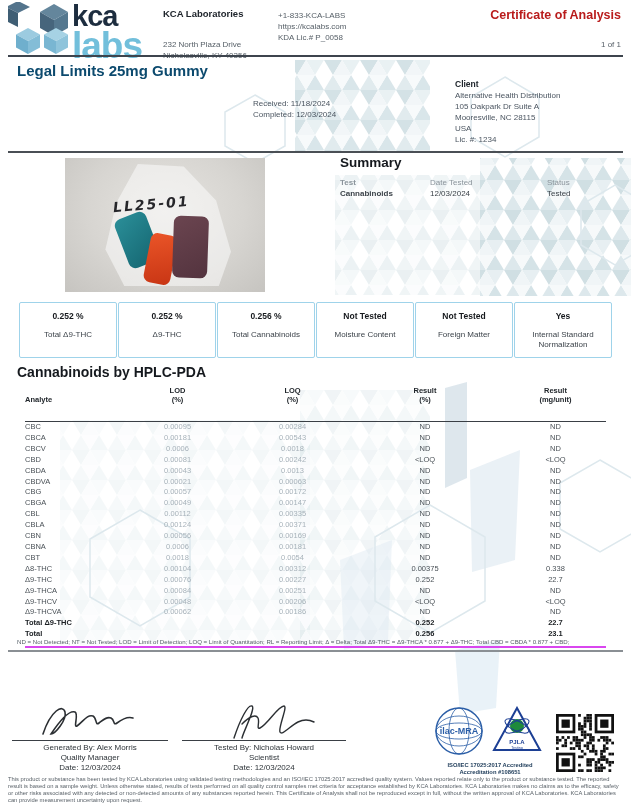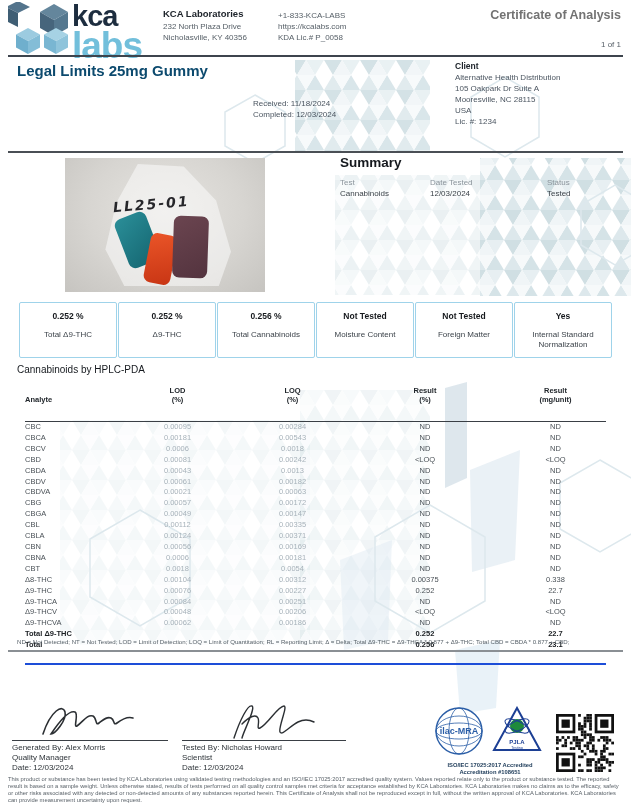--- a/index.html
+++ b/index.html
@@ -9,76 +9,76 @@
   .layer{position:absolute;z-index:1;}
 
   
   .header{left:0;top:0;width:631px;height:57px;background:transparent;}
   .header .rule{position:absolute;left:8px;right:8px;top:55px;height:2px;background:#3d444d;}
   .logo{position:absolute;left:8px;top:2px;width:150px;height:52px;}
   .logo-text{position:absolute;left:64px;top:0;line-height:1;}
   .logo-kca{font-size:29px;font-weight:bold;letter-spacing:-1px;color:#1d2d3f;}
   .logo-labs{font-size:37px;font-weight:bold;letter-spacing:-1px;color:#72bfdb;margin-top:-4px;}
   .labinfo{position:absolute;left:163px;top:8px;font-size:8px;line-height:11px;color:#555e66;}
-  .labinfo .nm{font-size:9.5px;font-weight:bold;color:#20262d;margin-bottom:2px;}
+  .labinfo .nm{font-size:9.5px;font-weight:bold;color:#20262d;margin-bottom:20px;}
   .contact{position:absolute;left:278px;top:10px;font-size:8px;line-height:11px;color:#555e66;}
-  .coa{position:absolute;right:10px;top:8px;font-size:12.5px;font-weight:bold;color:#737373;text-align:right;}
+  .coa{position:absolute;right:10px;top:8px;font-size:12.5px;font-weight:bold;color:#b91c1c;text-align:right;}
   .pageno{position:absolute;right:10px;top:40px;font-size:8px;color:#555e66;text-align:right;}
 
   
   .sample{left:0;top:60px;width:631px;height:92px;}
   .sample .title{position:absolute;left:17px;top:2px;font-size:15px;font-weight:bold;color:#0c4a6e;}
   .sample .details{position:absolute;left:18px;top:27px;font-size:8px;line-height:11px;color:#4b5560;}
   .sample .dates{position:absolute;left:253px;top:38px;font-size:8px;line-height:11px;color:#4b5560;}
-  .sample .client{position:absolute;left:455px;top:1px;font-size:8px;line-height:11px;color:#4b5560;}
+  .sample .client{position:absolute;left:455px;top:19px;font-size:8px;line-height:11px;color:#4b5560;}
   .sample .client .ch{font-weight:bold;font-size:8.5px;color:#20262d;}
   .sample .rule{position:absolute;left:8px;right:8px;top:91px;height:1.5px;background:#4a4f55;}
 
   
   .summaryrow{left:0;top:155px;width:631px;height:140px;}
   .photo{position:absolute;left:65px;top:3px;width:200px;height:134px;overflow:hidden;
          background:radial-gradient(ellipse at 50% 40%, #e6e4e0 0%, #d7d5d1 55%, #c6c4c0 100%);}
   .bag{position:absolute;left:35px;top:6px;width:135px;height:122px;background:rgba(252,252,252,.55);
        clip-path:polygon(28% 0,62% 2%,86% 30%,97% 72%,88% 100%,18% 100%,4% 70%,12% 32%);}
   .photo-label{position:absolute;left:48px;top:38px;font-size:14px;letter-spacing:2px;color:#26262a;
        font-family:"DejaVu Sans",sans-serif;font-style:italic;transform:rotate(-5deg);font-weight:bold;}
   .gummy{position:absolute;border-radius:7px;}
   .g-teal{left:56px;top:56px;width:33px;height:52px;background:linear-gradient(150deg,#2a8e98,#14646f);transform:rotate(-21deg);}
   .g-orange{left:82px;top:76px;width:27px;height:50px;background:linear-gradient(160deg,#ea5528,#c83514);transform:rotate(11deg);}
   .g-maroon{left:108px;top:58px;width:35px;height:62px;background:linear-gradient(150deg,#6b4550,#53333e);transform:rotate(2deg);}
   .summary{position:absolute;left:340px;top:0;width:280px;}
   .summary .sh{font-size:13.5px;font-weight:bold;color:#15191e;}
   .sgrid{display:flex;margin-top:7px;font-size:8px;line-height:11px;}
-  .scol1{width:90px;} .scol2{width:117px;} .scol3{width:70px;}
+  .scol1{width:90px;font-weight:bold;} .scol2{width:117px;} .scol3{width:70px;}
   .slabel{color:#8b949b;} .sval{color:#3c434a;}
 
   
   .boxes{left:0;top:302px;width:631px;height:56px;display:flex;gap:1px;padding:0 19px;box-sizing:border-box;}
   .rbox{flex:1;background:#fff;border:1px solid #9fd3ea;border-radius:2px;text-align:center;padding-top:8px;}
   .rbox .v{font-size:8.5px;font-weight:bold;color:#16191d;}
   .rbox .l{font-size:8px;color:#3c434a;margin-top:9px;line-height:9.5px;padding:0 4px;}
 
   
   .cann{left:0;top:364px;width:631px;}
-  .cann .h2{position:absolute;left:17px;top:0;font-size:10px;font-weight:normal;color:#15191e;}
+  .cann .h2{position:absolute;left:17px;top:0;font-size:14px;font-weight:bold;color:#15191e;}
   .cbd-table{position:absolute;left:25px;top:22px;width:581px;border-collapse:collapse;table-layout:fixed;}
   .cbd-table th{font-size:7.5px;font-weight:bold;color:#22272c;text-align:center;vertical-align:bottom;
                 padding:0 0 17px 0;border-bottom:1.5px solid #3a3f45;line-height:9px;}
   .cbd-table th.al{text-align:left;}
   .cbd-table td{font-size:7.5px;line-height:10.9px;padding:0;text-align:center;color:#4a5157;}
   .cbd-table td.al{text-align:left;}
   .cbd-table td.muted{color:#a7b2ba;}
   .cbd-table tr.total td{font-weight:bold;color:#1a1e22;}
-  .cbd-table tr.last td{border-bottom:2px solid #1d4ed8;padding-bottom:12px;}
+  .cbd-table tr.last td{border-bottom:2px solid #d946ef;padding-bottom:6px;}
   .footnote{position:absolute;left:17px;top:274px;width:600px;font-size:6.1px;color:#566068;}
   .midrule{position:absolute;left:8px;right:8px;top:286px;height:1.5px;background:#8a8f94;}
 
   
   .sigarea{left:0;top:700px;width:631px;height:76px;}
-  .sigblock{position:absolute;text-align:left;font-size:8px;line-height:10px;color:#2d3338;}
+  .sigblock{position:absolute;text-align:center;font-size:8px;line-height:10px;color:#2d3338;}
   .sig1{left:12px;width:156px;} .sig2{left:182px;width:164px;}
   .sigline{border-top:1.2px solid #3a3f45;margin-bottom:2px;}
   .sigsvg{display:block;margin:0 auto;}
   .accred{position:absolute;left:430px;top:6px;width:120px;text-align:center;}
   .accred-text{font-size:5.8px;font-weight:bold;color:#24415e;line-height:7px;margin-top:2px;}
   .qr{position:absolute;left:556px;top:14px;}
 
   
   .disclaimer{left:0;top:776px;width:631px;padding:0 8px;box-sizing:border-box;
               font-size:5.8px;line-height:7.1px;color:#5a6269;}
@@ -278,27 +278,20 @@
             <td class="al">CBD</td>
             <td class="muted">0.00081</td>
             <td class="muted">0.00242</td>
             <td>&lt;LOQ</td>
             <td>&lt;LOQ</td>
           </tr>
           <tr>
             <td class="al">CBDA</td>
             <td class="muted">0.00043</td>
             <td class="muted">0.0013</td>
-            <td>ND</td>
-            <td>ND</td>
-          </tr>
-          <tr>
-            <td class="al">CBDV</td>
-            <td class="muted">0.00061</td>
-            <td class="muted">0.00182</td>
             <td>ND</td>
             <td>ND</td>
           </tr>
           <tr>
             <td class="al">CBDVA</td>
             <td class="muted">0.00021</td>
             <td class="muted">0.00063</td>
             <td>ND</td>
             <td>ND</td>
           </tr>

